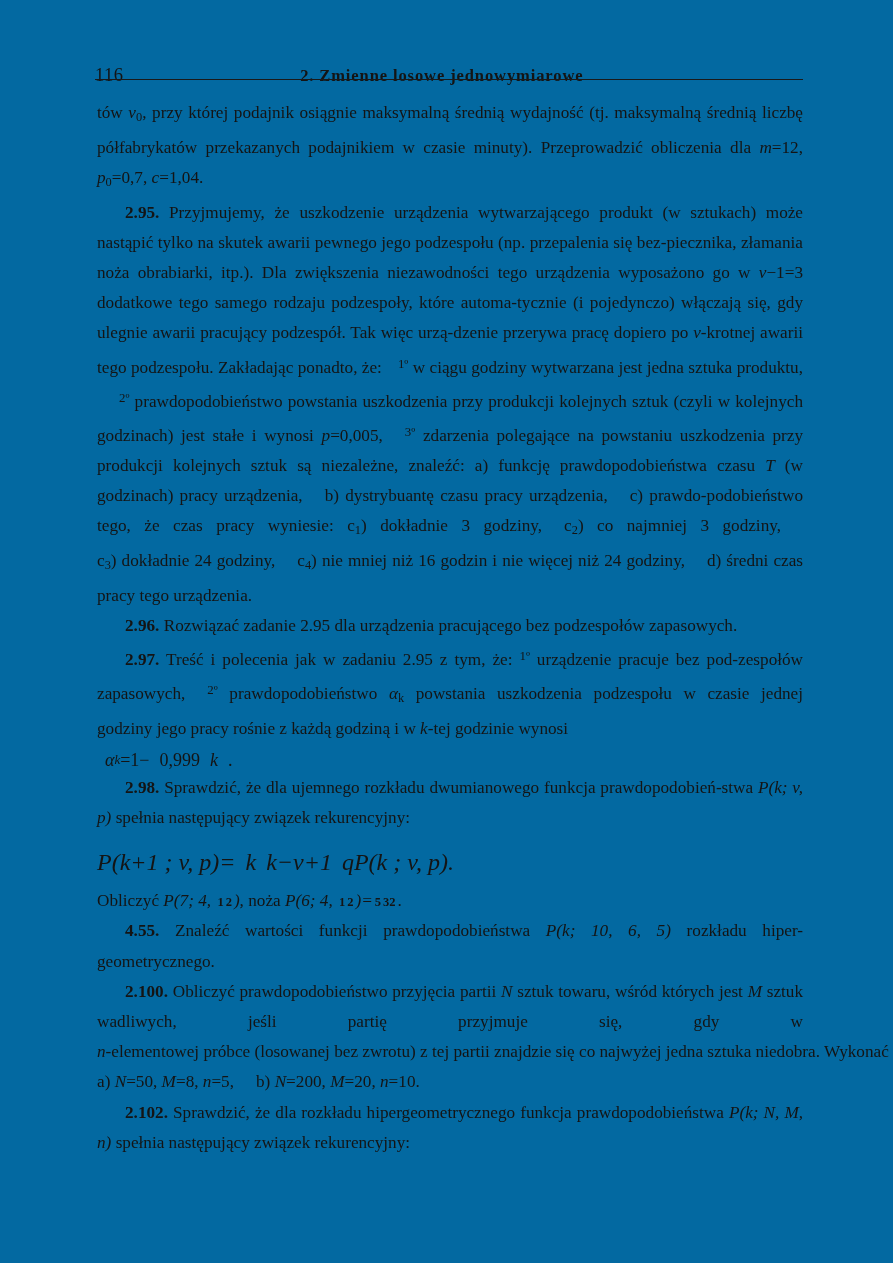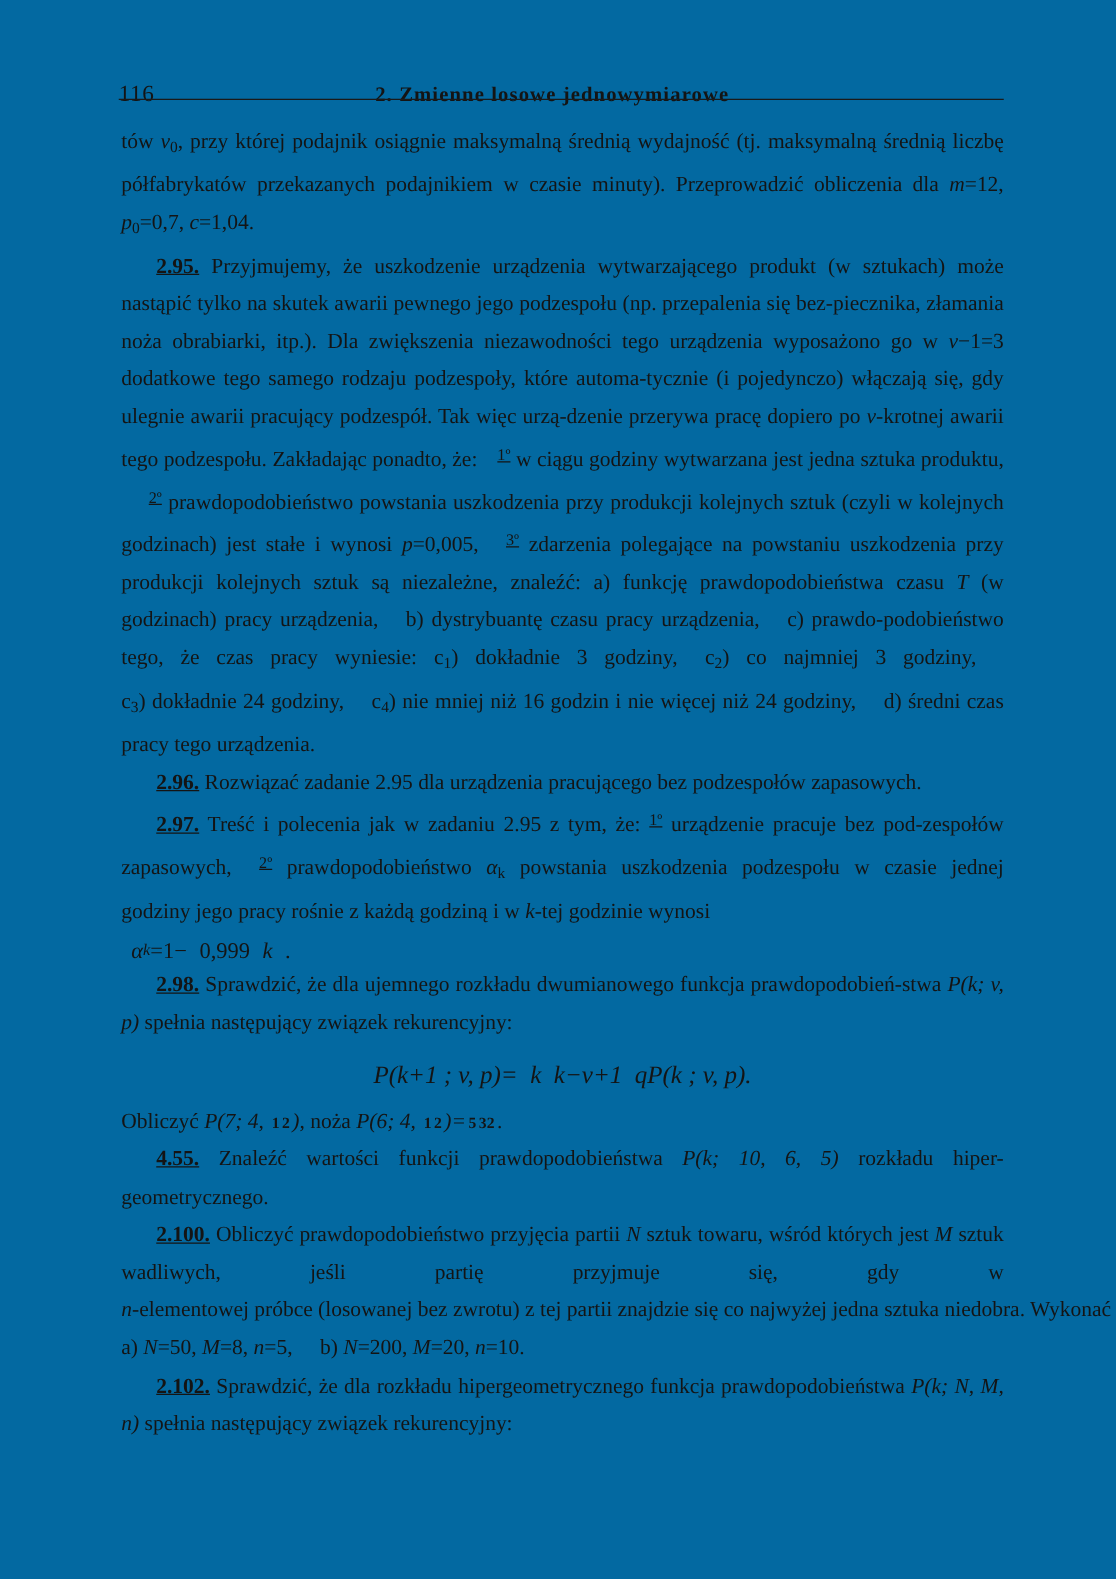--- a/index.html
+++ b/index.html
@@ -55,41 +55,39 @@
   }
   p.tx {
     margin: 0;
     font-size: 17.2px;
     line-height: 30.2px;
     text-align: justify;
     text-justify: inter-word;
     hyphens: manual;
   }
   p.tx.ind { text-indent: 28px; }
-  .num { font-weight: bold; text-decoration: underline; }
+  .num { font-weight: bold; }
   i { font-style: italic; }
   .sub {
     font-size: 0.72em;
     vertical-align: -0.28em;
   }
   .sup {
     font-size: 0.75em;
     vertical-align: 0.42em;
-    text-decoration: underline;
   }
   .sp { display: inline-block; width: 16px; }
   .spw { display: inline-block; width: 22px; }
   .nb { white-space: nowrap; }
 
   
   .display {
     display: flex;
-    justify-content: center;
     align-items: center;
-    font-size: 20px;
+    font-size: 24px;
     font-style: italic;
   }
   .disp-alpha {
     margin: 6px 0 2px 8px;
     justify-content: flex-start;
     font-size: 18px;
   }
   .disp-1 { margin: 16px 0 10px 0; }
 
   .mrow {

